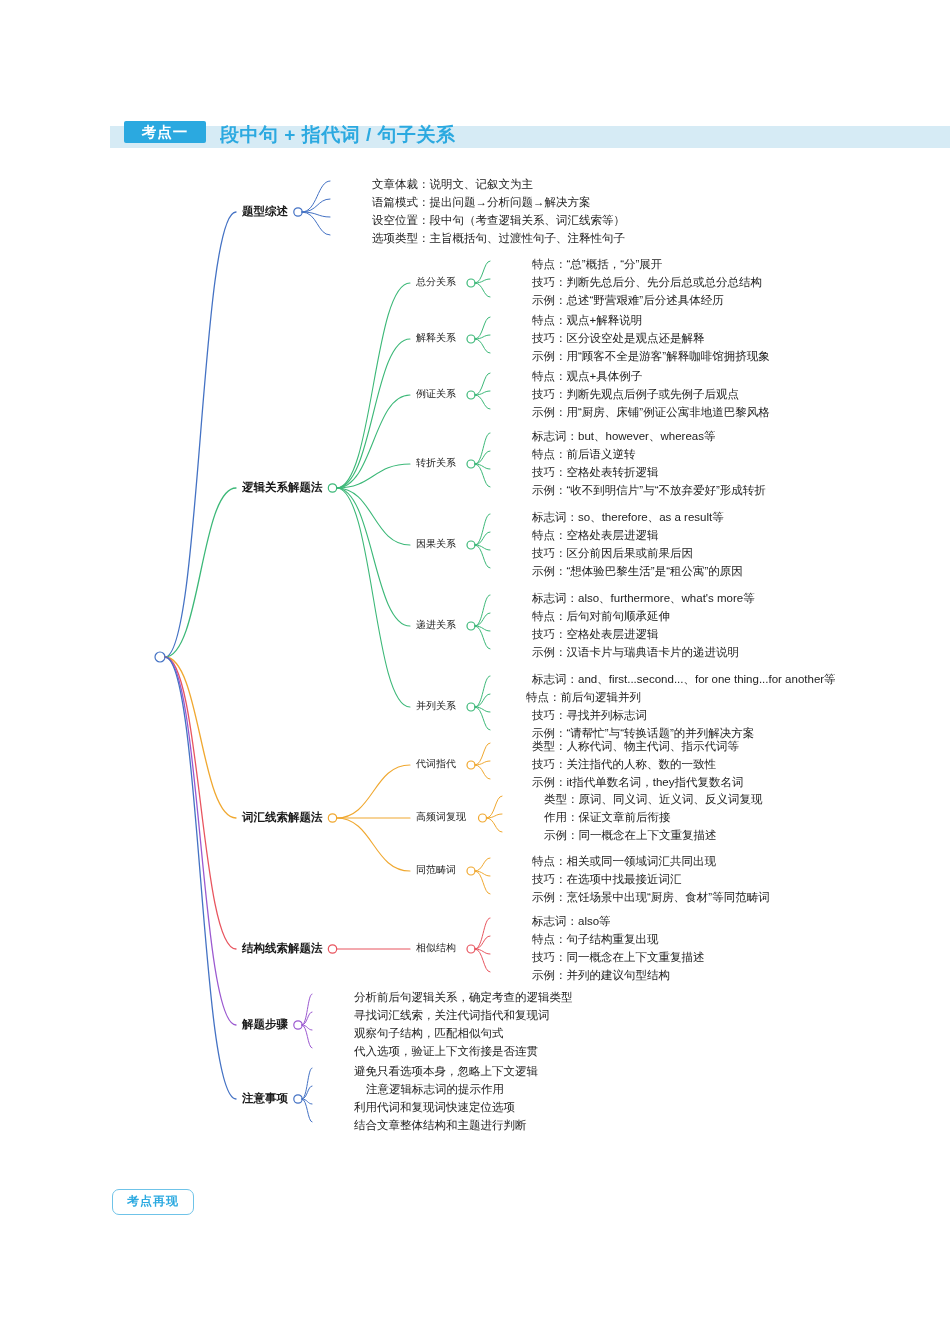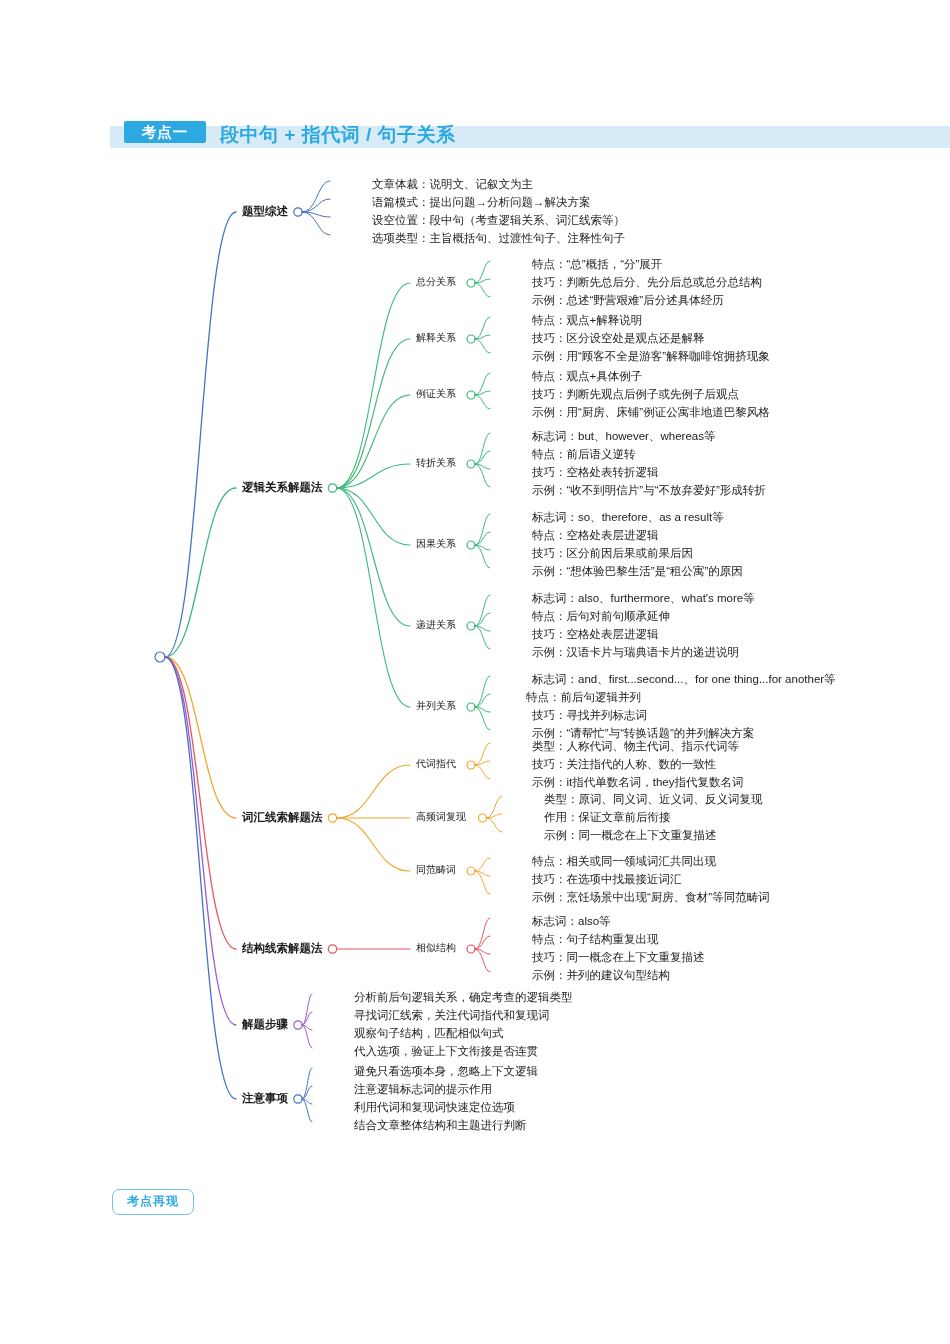--- a/index.html
+++ b/index.html
@@ -232,19 +232,19 @@
       <div class="node-text leaf" style="left: 532px; top: 934px;">特点：句子结构重复出现</div>
       <div class="node-text leaf" style="left: 532px; top: 952px;">技巧：同一概念在上下文重复描述</div>
       <div class="node-text leaf" style="left: 532px; top: 970px;">示例：并列的建议句型结构</div>
       <div class="node-text lvl1" style="left: 242px; top: 1019px;">解题步骤</div>
       <div class="node-text leaf" style="left: 354px; top: 992px;">分析前后句逻辑关系，确定考查的逻辑类型</div>
       <div class="node-text leaf" style="left: 354px; top: 1010px;">寻找词汇线索，关注代词指代和复现词</div>
       <div class="node-text leaf" style="left: 354px; top: 1028px;">观察句子结构，匹配相似句式</div>
       <div class="node-text leaf" style="left: 354px; top: 1046px;">代入选项，验证上下文衔接是否连贯</div>
       <div class="node-text lvl1" style="left: 242px; top: 1093px;">注意事项</div>
       <div class="node-text leaf" style="left: 354px; top: 1066px;">避免只看选项本身，忽略上下文逻辑</div>
-      <div class="node-text leaf" style="left: 354px; top: 1084px;">注意逻辑标志词的提示作用</div>
+      <div class="node-text leaf" style="left: 366px; top: 1084px;">注意逻辑标志词的提示作用</div>
       <div class="node-text leaf" style="left: 354px; top: 1102px;">利用代词和复现词快速定位选项</div>
       <div class="node-text leaf" style="left: 354px; top: 1120px;">结合文章整体结构和主题进行判断</div>
     </div>
 </div>
 
 <div id="footer-box">考点再现</div>
 
 </body></html>

